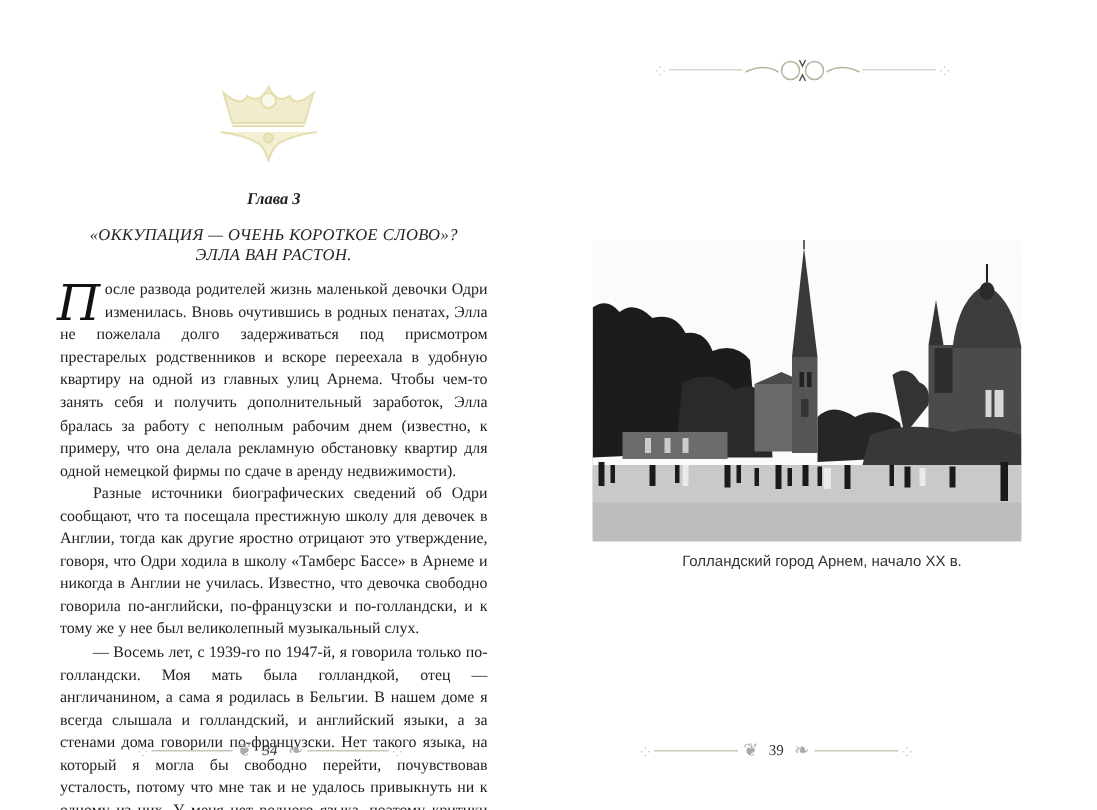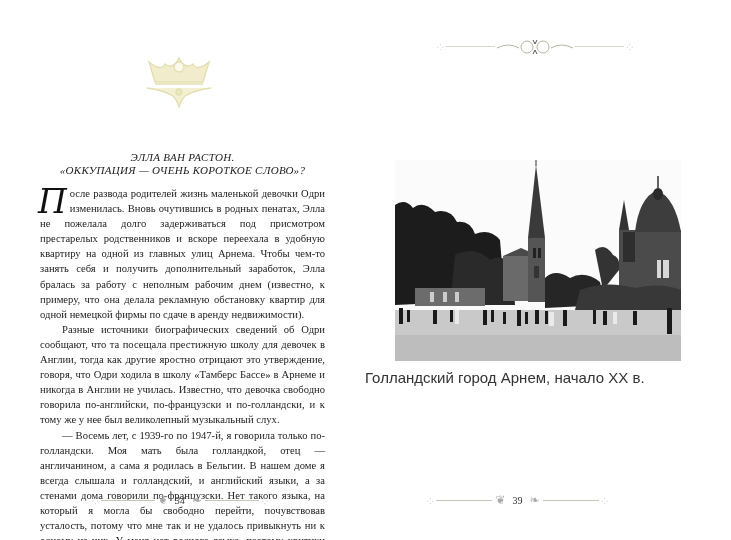--- a/index.html
+++ b/index.html
@@ -51,41 +51,42 @@
   .top-ornament .rule { flex: 1; height: 1px; background: #d8d6cc; }
   .top-ornament .dot { font-size: 8px; color: #c0c0c0; margin: 0 2px; }
 
   .photo {
     position: absolute; left: 30px; top: 160px; width: 286px; height: 201px;
     background: linear-gradient(180deg, #ffffff 0%, #f6f6f6 40%, #d6d6d6 68%, #b8b8b8 78%, #cfcfcf 100%);
     overflow: hidden;
   }
   .photo svg { width: 100%; height: 100%; display: block; }
   .caption {
-    position: absolute; left: 0; width: 366px; top: 369px; text-align: left;
-    font-family: "Liberation Sans", "DejaVu Sans", sans-serif; font-size: 15px; color: #333;
+    position: absolute; left: 0; width: 366px; top: 369px; text-align: center;
+    font-family: "Liberation Sans", "DejaVu Sans", sans-serif; font-size: 10px; color: #333;
   }
 </style>
 </head>
 <body>
 
 <div class="page page-left">
   <svg class="crown" viewBox="0 0 72 58">
     <g fill="none" stroke="#e4dfb0" stroke-width="1.4">
       <path d="M6 12 Q18 22 22 14 Q30 20 36 8 Q42 20 50 14 Q54 22 66 12 L60 32 L12 32 Z" fill="#f1edcc"></path>
       <circle cx="36" cy="17" r="5" fill="#fbf9ea"></circle>
       <line x1="12" y1="34" x2="60" y2="34"></line>
       <path d="M4 38 Q20 40 30 46 Q34 50 36 57 Q38 50 42 46 Q52 40 68 38" fill="#f4f0d4"></path>
       <circle cx="36" cy="42" r="3" fill="#ece6bf"></circle>
     </g>
   </svg>
 
+  <div class="chapter-label">Глава 3</div>
   <div class="chapter-title">
+    <div>«ОККУПАЦИЯ — ОЧЕНЬ КОРОТКОЕ СЛОВО»?</div>
     <div>ЭЛЛА ВАН РАСТОН.</div>
-    <div>«ОККУПАЦИЯ — ОЧЕНЬ КОРОТКОЕ СЛОВО»?</div>
   </div>
 
   <div class="body-text" lang="ru">
     <p class="first"><span class="dropcap">П</span><span>осле развода родителей жизнь маленькой девочки Одри изменилась. Вновь очутившись в родных пенатах, Элла не пожелала долго задерживаться под присмотром престарелых родственников и вскоре переехала в удобную квартиру на одной из главных улиц Арнема. Чтобы чем-то занять себя и получить дополнительный заработок, Элла бралась за работу с неполным рабочим днем (известно, к примеру, что она делала рекламную обстановку квартир для одной немецкой фирмы по сдаче в аренду недвижимости).</span></p>
     <p>Разные источники биографических сведений об Одри сообщают, что та посещала престижную школу для девочек в Англии, тогда как другие яростно отрицают это утверждение, говоря, что Одри ходила в школу «Тамберс Бассе» в Арнеме и никогда в Англии не училась. Известно, что девочка свободно говорила по-английски, по-французски и по-голландски, и к тому же у нее был великолепный музыкальный слух.</p>
     <p>— Восемь лет, с 1939-го по 1947-й, я говорила только по-голландски. Моя мать была голландкой, отец — англичанином, а сама я родилась в Бельгии. В нашем доме я всегда слышала и голландский, и английский языки, а за стенами дома говорили по-французски. Нет такого языка, на который я могла бы свободно перейти, почувствовав усталость, потому что мне так и не удалось привыкнуть ни к одному из них. У меня нет родного языка, поэтому критики обвиняют меня в причудливости речи.</p>
   </div>
 
   <div class="folio folio-left">
     <span class="dot">⁘</span>

